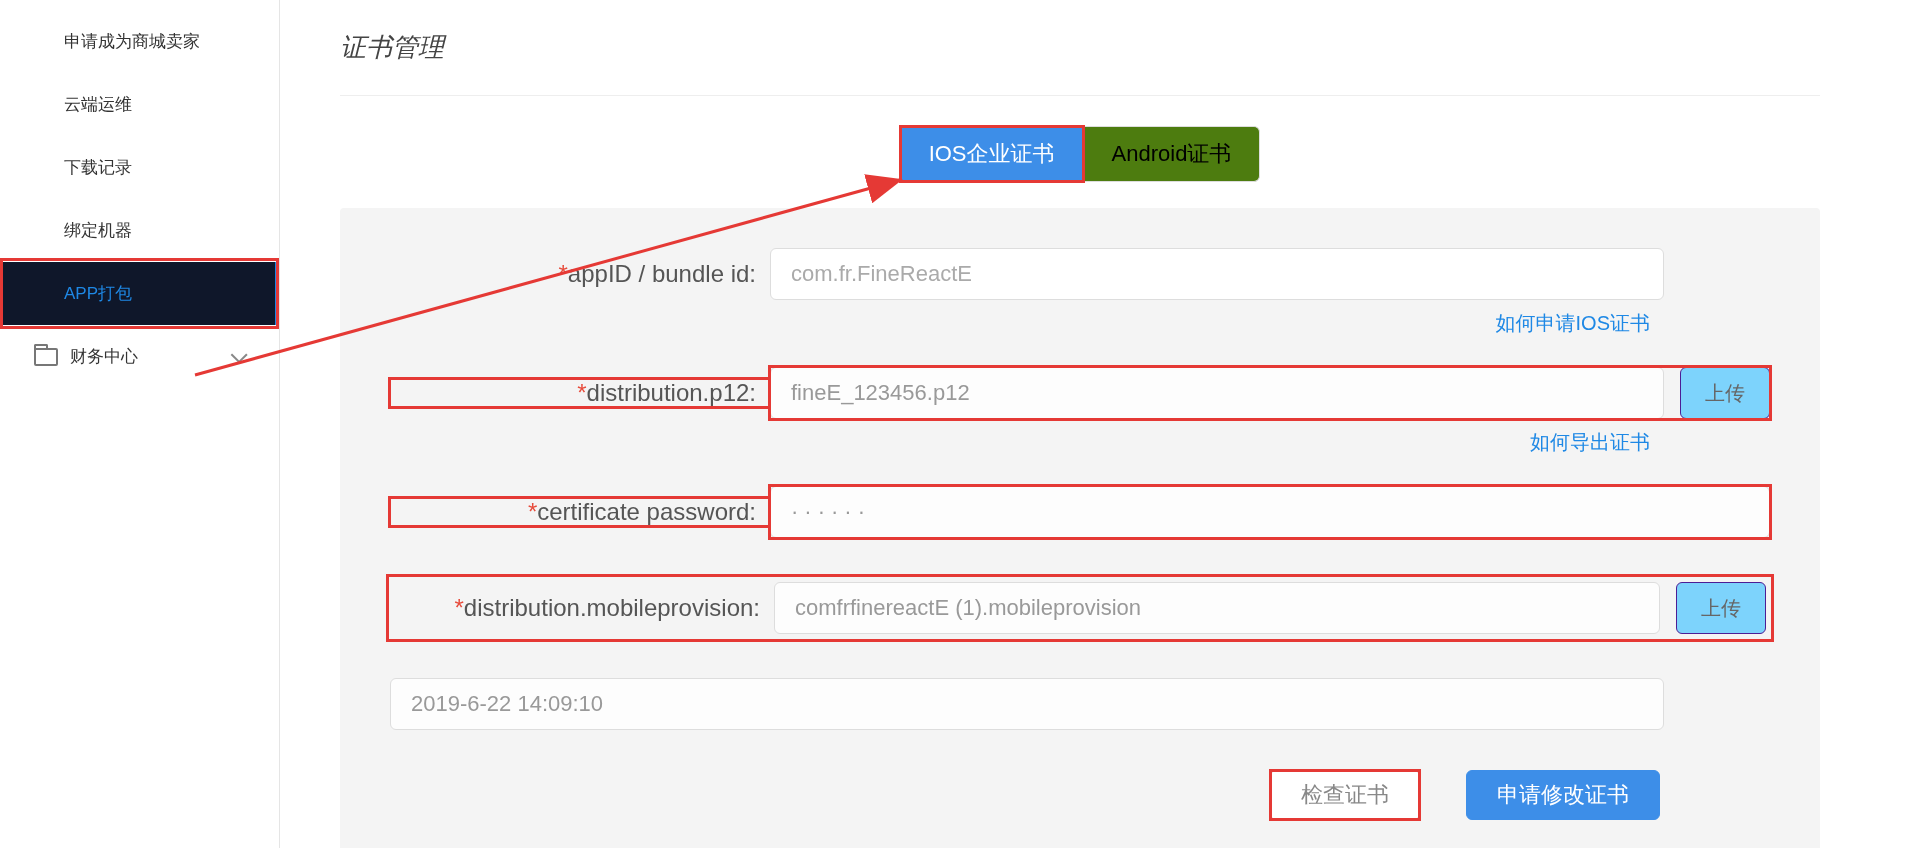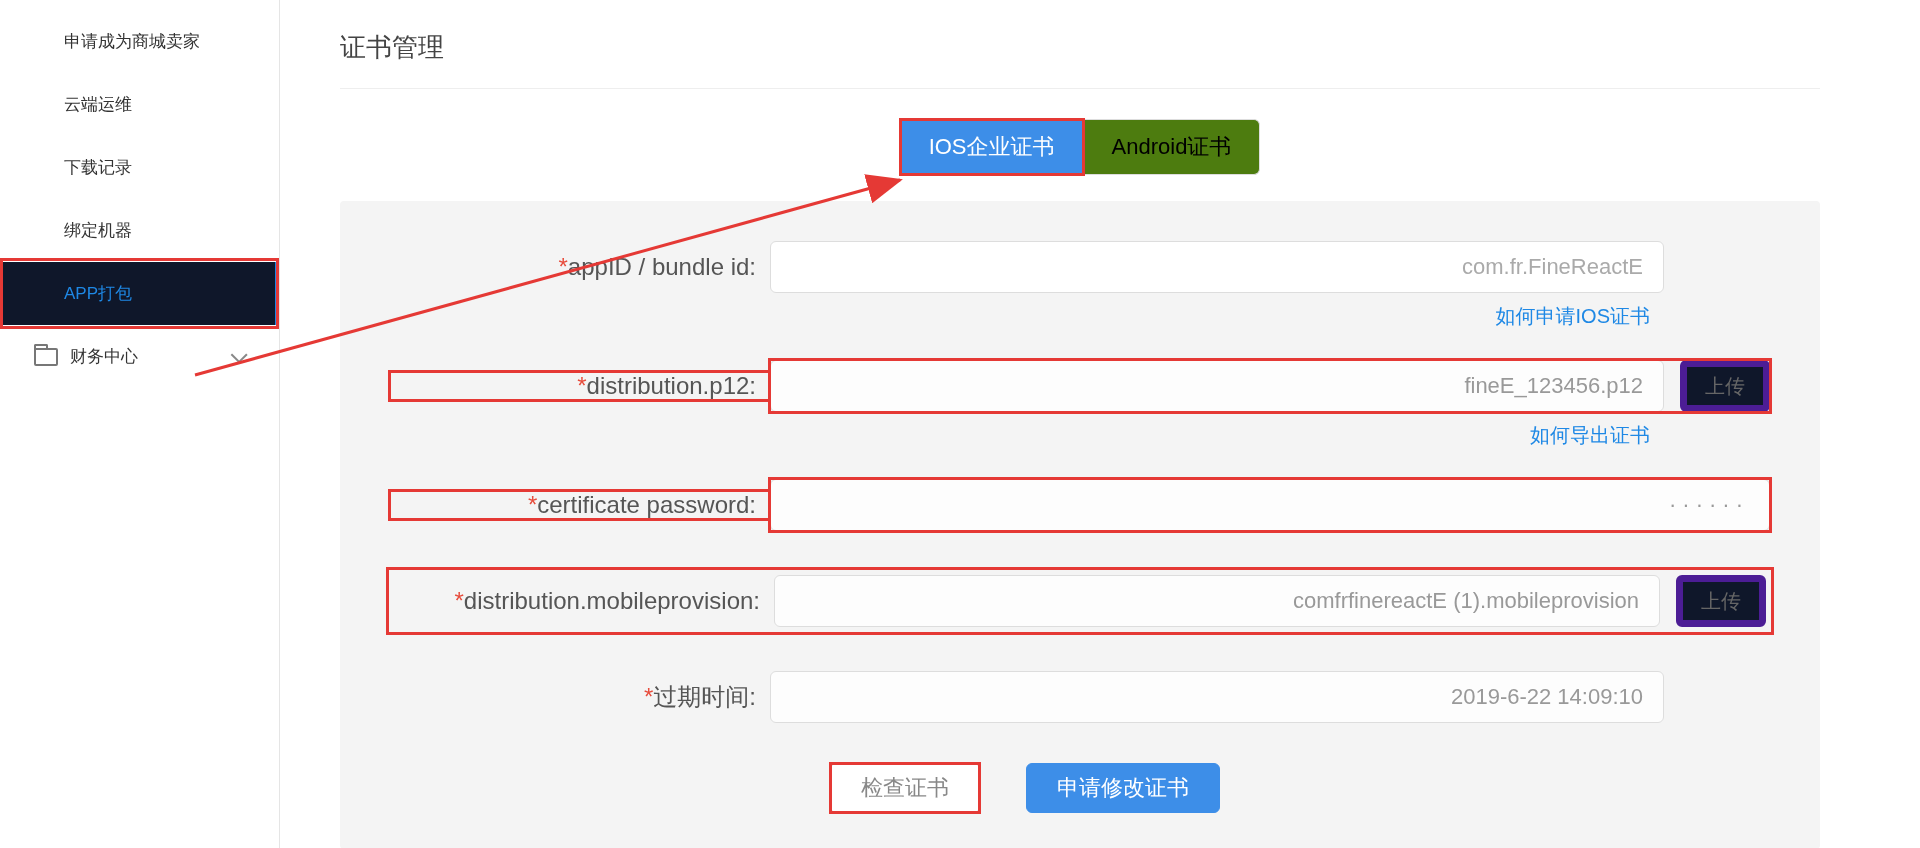--- a/index.html
+++ b/index.html
@@ -34,21 +34,21 @@
     width:12px; height:12px; border-right:2px solid #888; border-bottom:2px solid #888; transform:rotate(45deg) translateY(-3px);
   }
   .folder-icon {
     width:24px; height:18px; border:2px solid #777; border-radius:2px;
     position:relative; display:inline-block;
   }
   .folder-icon::before { content:""; position:absolute; top:-6px; left:-2px; width:10px; height:4px; border:2px solid #777; border-bottom:none; border-radius:2px 2px 0 0; }
 
   .main { flex:1; padding: 30px 100px 40px 60px; overflow:auto; }
 
-  .page-title { font-size:26px; color:#444; margin-bottom:23px; }
+  .page-title { font-size:26px; color:#444; margin-bottom:30px;font-style:italic; }
   .hr { border:none; border-top:1px solid #eee; margin-bottom:30px; }
 
   .tabs { display:flex; justify-content:center; margin-bottom:26px; }
   .tab {
     padding:12px 28px; font-size:22px; border:1px solid #ddd; cursor:pointer; background:#4d7c0f;
   }
   .tab:first-child { border-radius:6px 0 0 6px; }
   .tab:last-child { border-radius:0 6px 6px 0; border-left:none; }
   .tab.active { background:#3d8ee8; color:#fff; border-color:#3d8ee8; }
 
@@ -75,36 +75,35 @@
   .input-cell { flex:1; display:flex; align-items:center; gap:16px; }
   .text-input {
     flex:1;
     height:52px;
     border:1px solid #ddd;
     border-radius:6px;
     background:#fff;
     padding:0 20px;
     font-size:22px;
     color:#333;
-    text-align:right;
   }
   .text-input::placeholder { color:#aaa; }
   .text-input[readonly] { color:#999; background:#fdfdfd; }
   .text-input.pw { letter-spacing:6px; color:#999; }
 
   .upload-btn {
     width:90px; height:52px;
-    border:7px solid #4c1d95; border-radius:6px;
-    background:#0f172a; font-size:20px; color:#666; cursor:pointer;
+    border:1px solid #4c1d95; border-radius:6px;
+    background:#7dd3fc; font-size:20px; color:#666; cursor:pointer;
   }
 
   .help { }
   .help a { color:#1e88e5; font-size:20px; text-decoration:none; cursor:pointer; }
 
-  .actions { display:flex; justify-content:center; gap:46px; margin-top:20px; padding-right:110px; }
+  .actions { display:flex; justify-content:flex-end; gap:46px; margin-top:20px; padding-right:110px; }
   .btn {
     height:50px; padding:0 30px; font-size:22px; border-radius:6px; cursor:pointer; border:1px solid #ddd;
   }
   .btn.secondary { background:#fff; color:#888; }
   .btn.primary { background:#3d8ee8; color:#fff; border-color:#3d8ee8; }
 
   
   .hl { position:relative; }
   .hl::after {
     content:""; position:absolute; inset:-4px;
@@ -183,23 +182,20 @@
         <div class="label-cell">
           <span class="req">*</span><span>distribution.mobileprovision:</span>
         </div>
         <div class="input-cell">
           <input class="text-input" type="text" readonly="" value="comfrfinereactE (1).mobileprovision" style="">
           <button class="upload-btn">上传</button>
         </div>
       </div>
 
       <div class="form-row nogap">
-        <div class="label-cell">
-          <span class="req">*</span><span>过期时间:</span>
-        </div>
         <div class="input-cell">
           <input class="text-input" type="text" readonly="" value="2019-6-22 14:09:10" style="">
           <span style="width:90px"></span>
         </div>
       </div>
 
       <div class="actions">
         <button class="btn secondary hl hl-tight">检查证书</button>
         <button class="btn primary">申请修改证书</button>
       </div>

